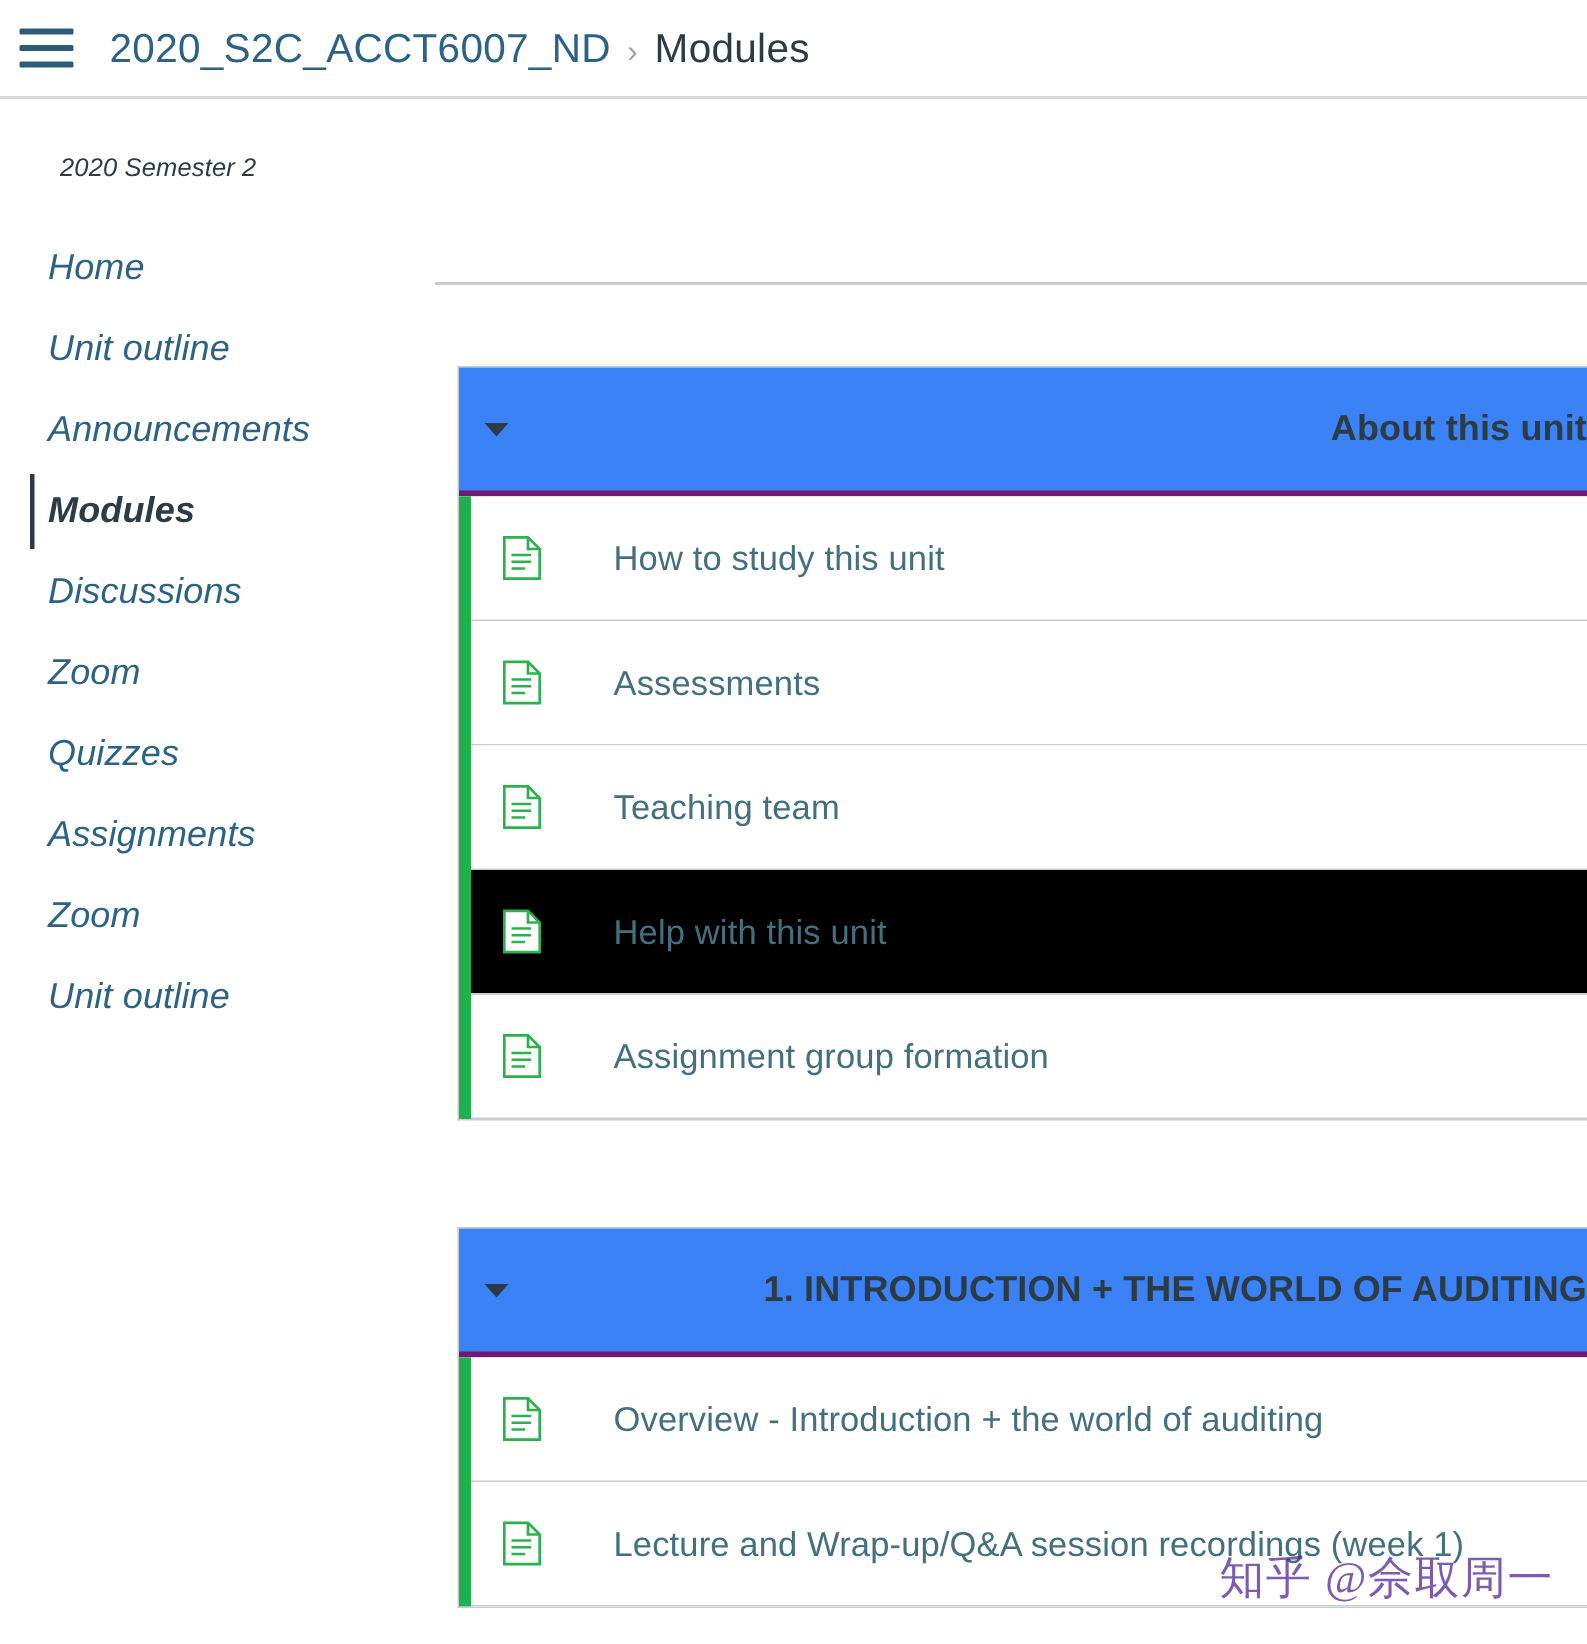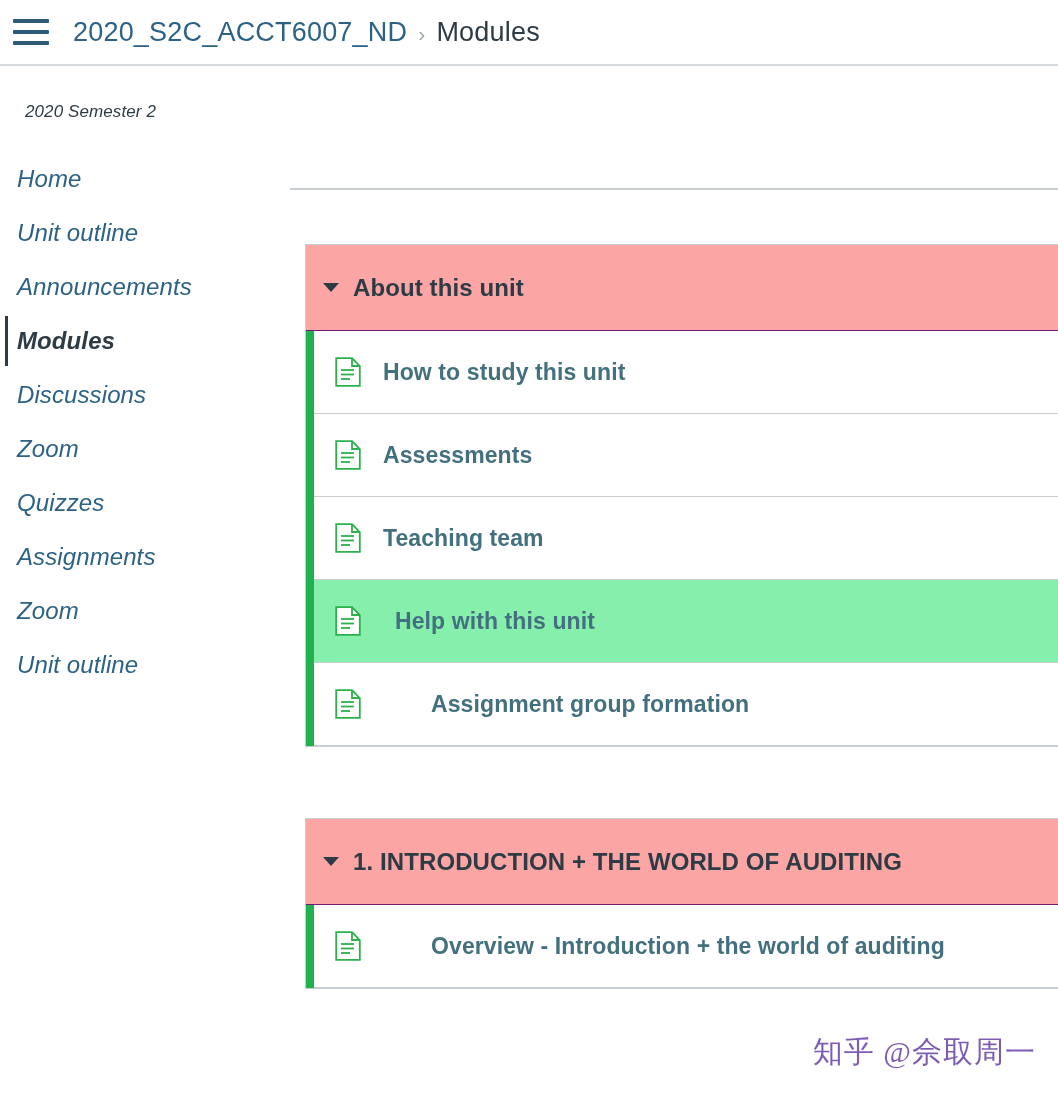--- a/index.html
+++ b/index.html
@@ -62,21 +62,21 @@
     margin: 0 11px;
   }
   .crumb-current {
     color: #2d3b45;
     white-space: nowrap;
   }
 
   
   #sidebar {
     position: absolute;
-    left: 3px;
+    left: 18px;
     top: 66px;
     width: 290px;
     height: 1030px;
     box-sizing: border-box;
     padding-top: 36px;
   }
   #term-label {
     font-style: italic;
     font-size: 17px;
     color: #2d3b45;
@@ -136,27 +136,28 @@
     width: 753px;
     box-sizing: border-box;
     border: 1px solid #c7cdd1;
     border-right: none;
     background: #ffffff;
   }
   #module-0 { top: 178px; }
   #module-1 { top: 752px; }
 
   .module-header {
-    background: #fca5a5;
-    border-bottom: 1px solid #701a75;
+    background: #3b82f6;
+    border-bottom: 4px solid #701a75;
     height: 86px;
     display: flex;
     align-items: center;
     padding-left: 17px;
     box-sizing: border-box;
+    justify-content: space-between;
   }
   .caret {
     width: 0;
     height: 0;
     border-left: 8px solid transparent;
     border-right: 8px solid transparent;
     border-top: 9px solid #2d3b45;
     margin-right: 14px;
     flex: 0 0 auto;
     cursor: pointer;
@@ -177,38 +178,37 @@
     height: 83px;
     display: flex;
     align-items: center;
     border-bottom: 1px solid #c7cdd1;
     box-sizing: border-box;
     padding-left: 21px;
     background: #ffffff;
   }
   .module-row:last-child {
     border-bottom: 1px solid #c7cdd1;
-    gap: 48px;
   }
   .module-row.highlight {
-    background: #86efac;
-    gap: 12px;
+    background: #000000;
   }
   .doc-icon {
     width: 26px;
     height: 30px;
     flex: 0 0 auto;
     margin-right: 22px;
   }
   .row-label {
     font-size: 23px;
-    font-weight: bold;
+    font-weight: normal;
     color: #43707f;
     white-space: nowrap;
     letter-spacing: 0.1px;
+    margin-left: 26px;
   }
 
   
   #watermark {
     position: absolute;
     right: 22px;
     top: 1032px;
     font-size: 30px;
     color: #4c1d95;
     opacity: 0.72;
@@ -329,19 +329,29 @@
         <svg class="doc-icon" viewBox="0 0 26 30">
           <path d="M1.2 1.2 H17 L24.8 9 V28.8 H1.2 Z" fill="#ffffff" stroke="#2bb24c" stroke-width="1.8"></path>
           <path d="M17 1.2 V9 H24.8" fill="none" stroke="#2bb24c" stroke-width="1.8"></path>
           <line x1="6" y1="13" x2="19" y2="13" stroke="#2bb24c" stroke-width="1.8"></line>
           <line x1="6" y1="17.5" x2="19" y2="17.5" stroke="#2bb24c" stroke-width="1.8"></line>
           <line x1="6" y1="22" x2="15" y2="22" stroke="#2bb24c" stroke-width="1.8"></line>
         </svg>
         <span class="row-label">Overview - Introduction + the world of auditing</span>
       </div>
 
+      <div class="module-row">
+        <svg class="doc-icon" viewBox="0 0 26 30">
+          <path d="M1.2 1.2 H17 L24.8 9 V28.8 H1.2 Z" fill="#ffffff" stroke="#2bb24c" stroke-width="1.8"></path>
+          <path d="M17 1.2 V9 H24.8" fill="none" stroke="#2bb24c" stroke-width="1.8"></path>
+          <line x1="6" y1="13" x2="19" y2="13" stroke="#2bb24c" stroke-width="1.8"></line>
+          <line x1="6" y1="17.5" x2="19" y2="17.5" stroke="#2bb24c" stroke-width="1.8"></line>
+          <line x1="6" y1="22" x2="15" y2="22" stroke="#2bb24c" stroke-width="1.8"></line>
+        </svg>
+        <span class="row-label">Lecture and Wrap-up/Q&amp;A session recordings (week 1)</span>
+      </div>
 
     </div>
   </section>
 
 </main>
 
 <div id="watermark">知乎 @佘取周一</div>
 
 </body></html>

